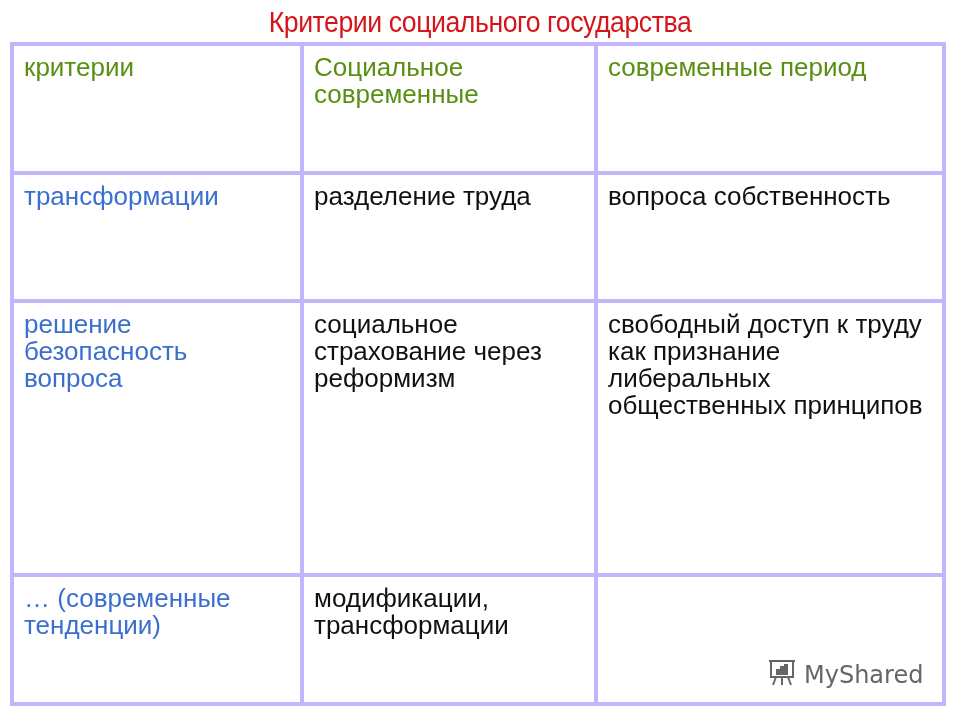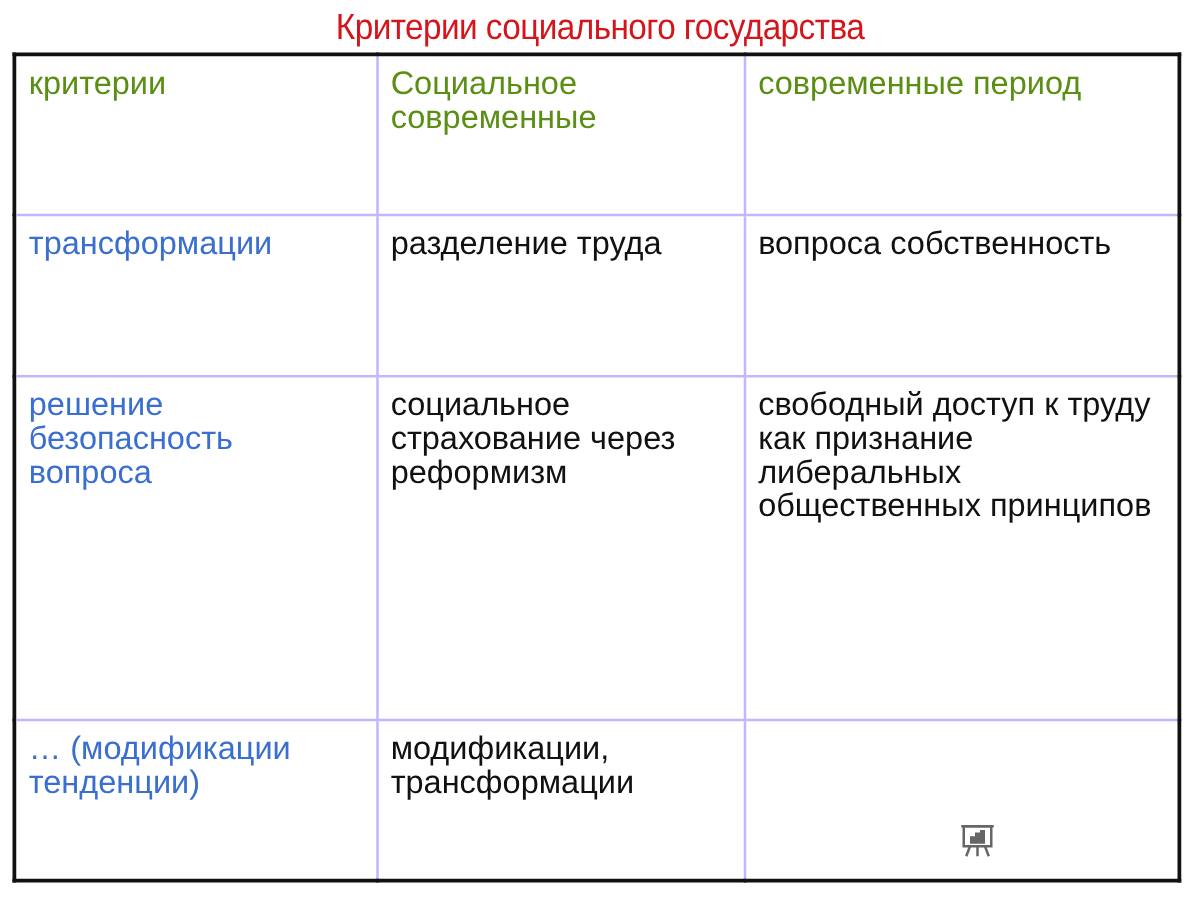--- a/index.html
+++ b/index.html
@@ -9,21 +9,21 @@
     color: #d4161c; font-size: 29px; line-height: 36px;
     font-family: "Liberation Sans", sans-serif; letter-spacing: -0.5px;
     transform: scaleX(0.92);
   }
   table.grid {
     position: absolute; left: 10px; top: 42px; width: 932px; height: 664px;
     border-collapse: collapse; border: 3px solid #111;
     table-layout: fixed;
   }
   table.grid td {
-    vertical-align: top; border: 2px solid #c4b5fd;
+    vertical-align: top; border: 4px solid #c4b5fd;
     padding: 8px 10px 0 10px;
     font-size: 26px; line-height: 27px; color: #111;
   }
   table.grid tr.hdr td { color: #5a8f14; }
   td.crit { color: #3b6fcf !important; }
   col.c1 { width: 290px; } col.c2 { width: 294px; } col.c3 { width: 348px; }
   .watermark {
     position: absolute; left: 766px; top: 656px; display: flex; align-items: center; gap: 6px;
     color: #666; font-size: 24px; font-family: "DejaVu Sans", sans-serif;
   }
@@ -50,31 +50,32 @@
     <td class="crit">трансформации</td>
     <td>разделение труда</td>
     <td>вопроса собственность</td>
   </tr>
   <tr style="height:158px">
     <td class="crit">решение безопасность вопроса</td>
     <td>социальное страхование через реформизм</td>
     <td>свободный доступ к труду как признание либеральных общественных принципов</td>
   </tr>
   <tr style="height:74px">
-    <td class="crit">… (модификации тенденции)</td>
+    <td class="crit">… (современные тенденции)</td>
     <td>модификации, трансформации</td>
     <td></td>
   </tr>
 </tbody>
   </table>
 
 <div class="watermark">
   <span>
     <svg viewBox="0 0 32 32" fill="none" stroke="#666" stroke-width="2">
       <rect x="5" y="5" width="22" height="16"></rect>
       <path d="M3 5 h26"></path>
       <rect x="11" y="14" width="2" height="4" fill="#666"></rect>
       <rect x="15" y="11" width="2" height="7" fill="#666"></rect>
       <rect x="19" y="9" width="2" height="9" fill="#666"></rect>
       <path d="M10 21 l-3 8 M16 21 v8 M22 21 l3 8"></path>
     </svg>
   </span>
+  <span>MyShared</span>
 </div>
 
 </body></html>

